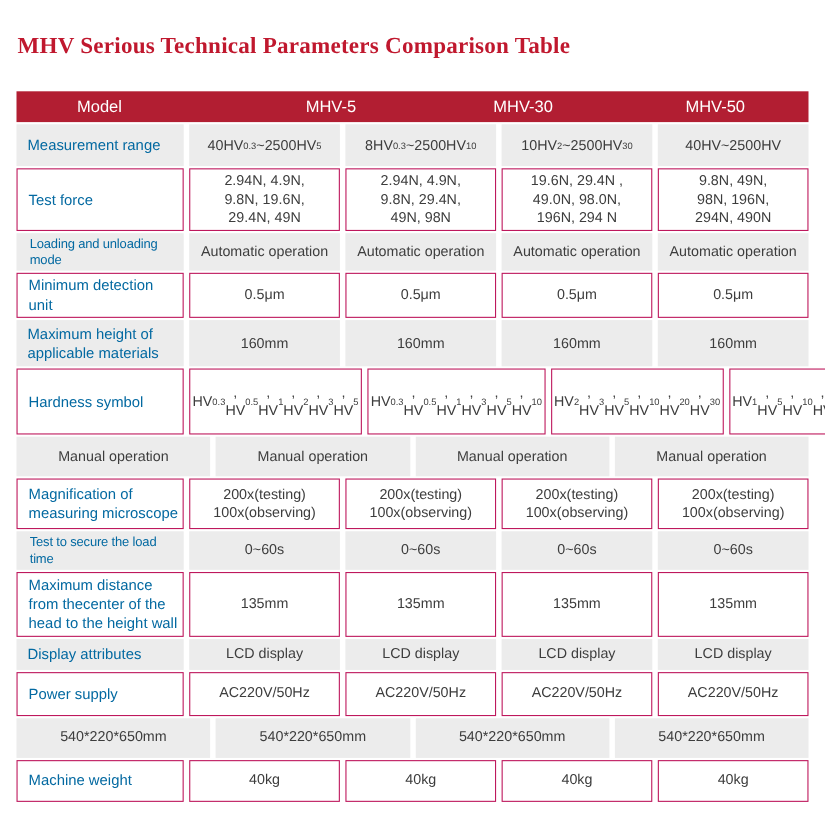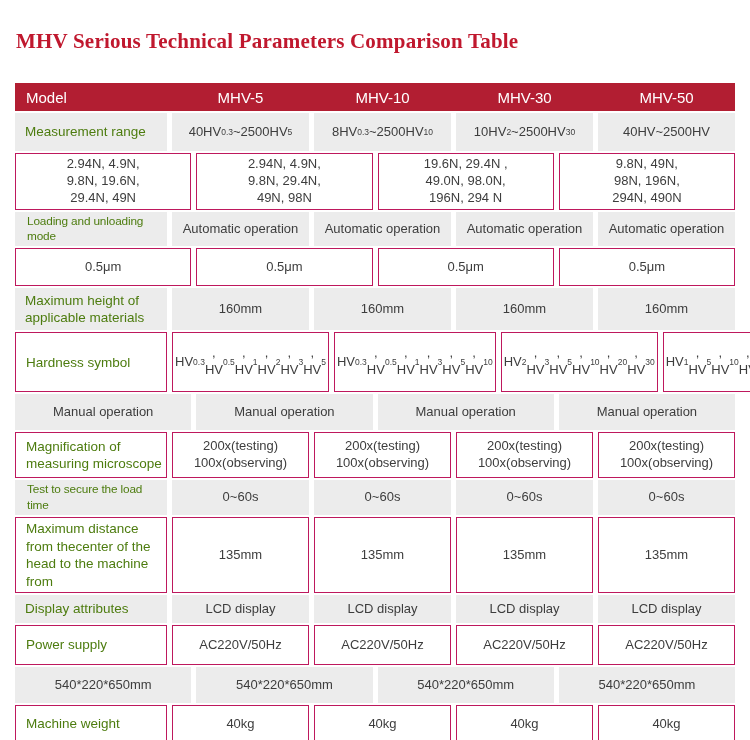--- a/index.html
+++ b/index.html
@@ -18,82 +18,84 @@
     font-size:21px;
     color:var(--title-color,#c0182e);
     margin:14px 0 0 1px;
     letter-spacing:.2px;
   }
   .table{width:720px;margin-top:29px;}
   .thead{
     display:flex;gap:5px;
     background:var(--header-bg,#b21e32);
     min-height:28px;
+    padding-left:44px;
   }
   .th{
     flex:1;display:flex;align-items:center;justify-content:center;
     color:#fff;font-size:15px;
   }
   .th.label-col{justify-content:flex-start;padding-left:11px;}
   .row{display:flex;gap:5px;margin-top:2px;}
   .cell{
     flex:1;display:flex;align-items:center;justify-content:center;
     text-align:center;color:var(--text-color,#3d3d3d);
     font-size:13px;line-height:1.3;padding:2px 2px;
   }
   .label{
     flex:none;width:152px;justify-content:flex-start;text-align:left;
-    padding-left:10px;padding-right:4px;font-size:13.5px;color:#4d7c0f;
+    padding-left:10px;padding-right:4px;font-size:13.5px;color:#0369a1;
   }
   .label.tight{font-size:11.8px;letter-spacing:-.15px;padding-left:12px;}
   .label-col,.label{flex:none;width:152px;}
   .row.gray .cell{background:var(--row-alt,#ececec);}
   .row.white .cell{background:#fff;border:1px solid #be185d;}
   sub{font-size:8.5px;vertical-align:-2px;line-height:0;}
 </style>
 </head>
 <body>
 
 <div class="page">
   <h1 class="title">MHV Serious Technical Parameters Comparison Table</h1>
 
   <div class="table">
 
     <div class="thead">
       <div class="th label-col">Model</div>
       <div class="th">MHV-5</div>
-      <div class="th">MHV-10</div>
       <div class="th">MHV-30</div>
       <div class="th">MHV-50</div>
     </div>
 
     <div class="row gray" style="min-height:38px">
       <div class="cell label">Measurement range</div>
       <div class="cell">40HV<sub>0.3</sub>~2500HV<sub>5</sub></div>
       <div class="cell">8HV<sub>0.3</sub>~2500HV<sub>10</sub></div>
       <div class="cell">10HV<sub>2</sub>~2500HV<sub>30</sub></div>
       <div class="cell">40HV~2500HV</div>
     </div>
 
     <div class="row white" style="min-height:54px">
+      <div class="cell label">Test force</div>
       <div class="cell">2.94N, 4.9N,<br>9.8N, 19.6N,<br>29.4N, 49N</div>
       <div class="cell">2.94N, 4.9N,<br>9.8N, 29.4N,<br>49N, 98N</div>
       <div class="cell">19.6N, 29.4N ,<br>49.0N, 98.0N,<br>196N, 294 N</div>
       <div class="cell">9.8N, 49N,<br>98N, 196N,<br>294N, 490N</div>
     </div>
 
     <div class="row gray" style="min-height:30px">
       <div class="cell label tight">Loading and unloading mode</div>
       <div class="cell">Automatic operation</div>
       <div class="cell">Automatic operation</div>
       <div class="cell">Automatic operation</div>
       <div class="cell">Automatic operation</div>
     </div>
 
     <div class="row white" style="min-height:38px">
+      <div class="cell label">Minimum detection unit</div>
       <div class="cell">0.5μm</div>
       <div class="cell">0.5μm</div>
       <div class="cell">0.5μm</div>
       <div class="cell">0.5μm</div>
     </div>
 
     <div class="row gray" style="min-height:42px">
       <div class="cell label">Maximum height of applicable materials</div>
       <div class="cell">160mm</div>
       <div class="cell">160mm</div>
@@ -126,21 +128,21 @@
 
     <div class="row gray" style="min-height:28px">
       <div class="cell label tight">Test to secure the load time</div>
       <div class="cell">0~60s</div>
       <div class="cell">0~60s</div>
       <div class="cell">0~60s</div>
       <div class="cell">0~60s</div>
     </div>
 
     <div class="row white" style="min-height:42px">
-      <div class="cell label">Maximum distance from thecenter of the head to the machine from</div>
+      <div class="cell label">Maximum distance from thecenter of the head to the height wall</div>
       <div class="cell">135mm</div>
       <div class="cell">135mm</div>
       <div class="cell">135mm</div>
       <div class="cell">135mm</div>
     </div>
 
     <div class="row gray" style="min-height:28px">
       <div class="cell label">Display attributes</div>
       <div class="cell">LCD display</div>
       <div class="cell">LCD display</div>

